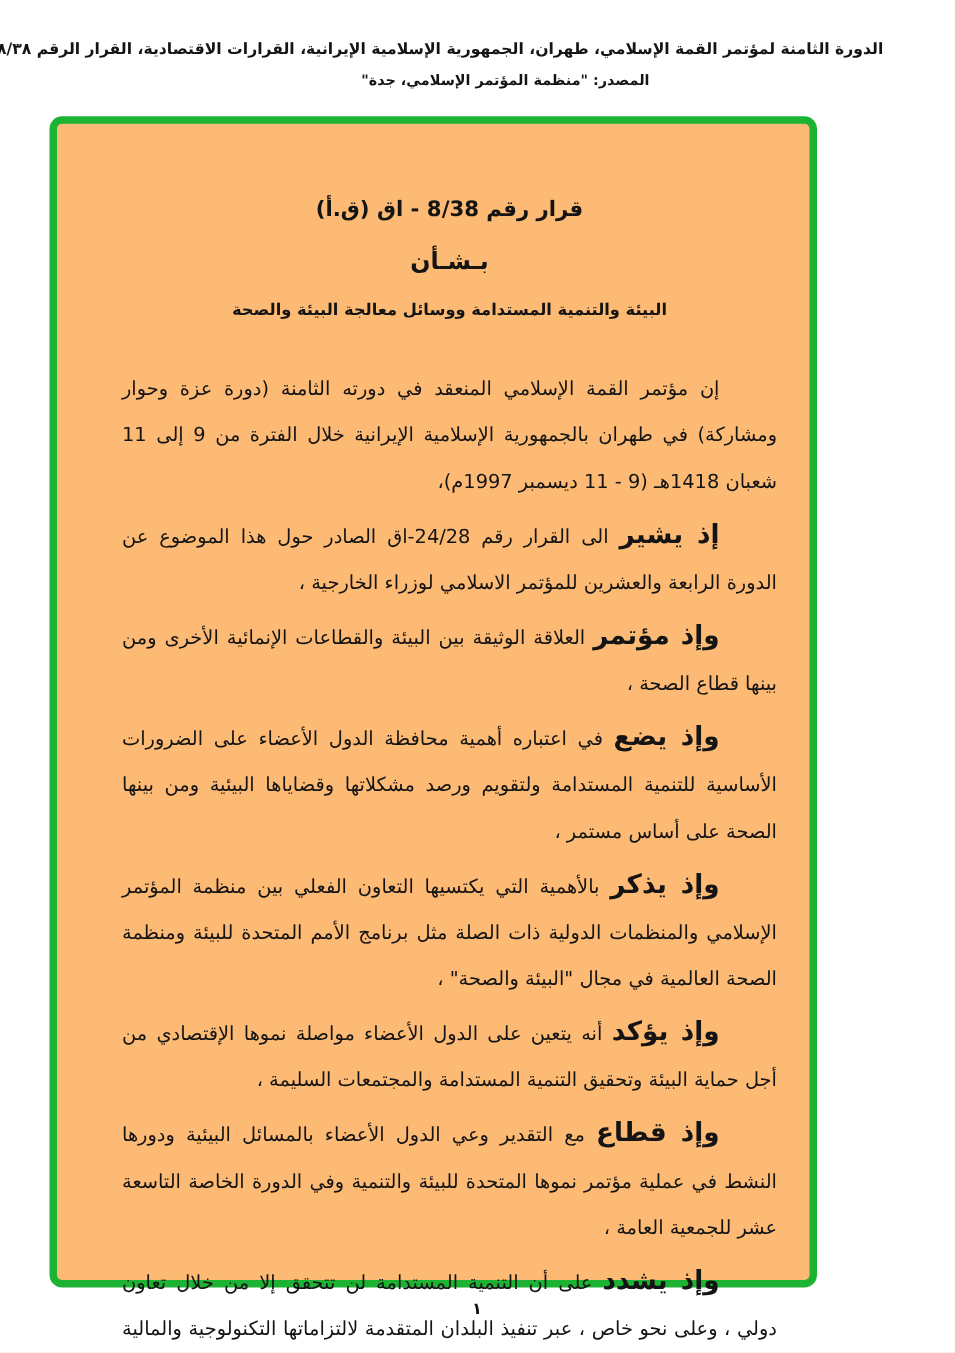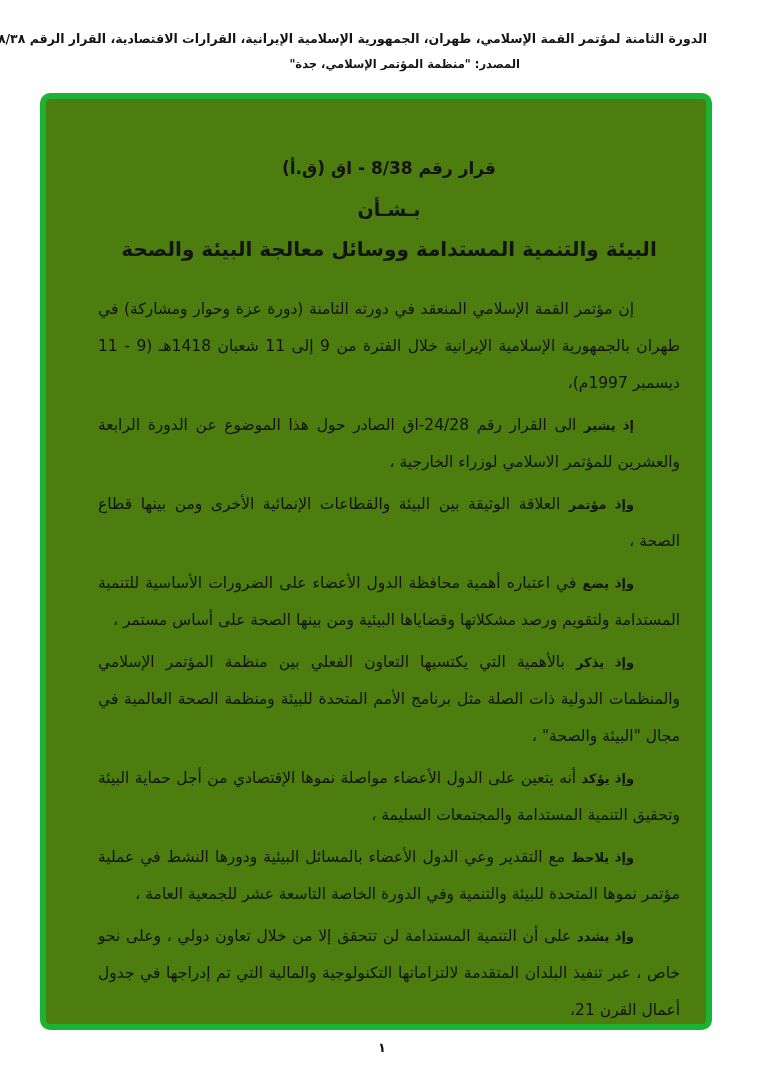--- a/index.html
+++ b/index.html
@@ -27,44 +27,44 @@
     top: 57px;
     right: 244px;
     white-space: nowrap;
     font-size: 11.5px;
     font-weight: 700;
   }
   .green-box {
     position: absolute;
     top: 93px;
     left: 40px;
-    width: 672px;
+    width: 614px;
     height: 937px;
     box-sizing: border-box;
     border: 6px solid #1cb232;
     border-radius: 10px;
     padding: 48px 26px 0 52px;
-    background: #4d7c0f;
+    background: #fdba74;
   }
   .title {
     text-align: center;
     font-weight: 700;
     margin: 0;
   }
   .title-1 { font-size: 17px;   line-height: 42px; }
   .title-2 { font-size: 19px; line-height: 40px; }
-  .title-3 { font-size: 20px; line-height: 40px; margin-bottom: 22px; }
+  .title-3 { font-size: 13px; line-height: 40px; margin-bottom: 22px; }
   .body-text p {
     margin: 0 0 5px 0;
     font-size: 15.5px;
     line-height: 37px;
     text-align: justify;
     text-indent: 46px;
   }
-  .lead { font-weight: 700; font-size: 13px; }
+  .lead { font-weight: 700; font-size: 21px; }
   .page-number {
     position: absolute;
     top: 1040px;
     left: 0;
     right: 0;
     text-align: center;
     font-size: 13px;
     font-weight: 700;
   }
 </style>
@@ -105,21 +105,21 @@
 
       <p>
         <span class="lead">وإذ يذكر</span><span> بالأهمية التي يكتسيها التعاون الفعلي بين منظمة المؤتمر الإسلامي والمنظمات الدولية ذات الصلة مثل برنامج الأمم المتحدة للبيئة ومنظمة الصحة العالمية في مجال "البيئة والصحة" ،</span>
       </p>
 
       <p>
         <span class="lead">وإذ يؤكد</span><span> أنه يتعين على الدول الأعضاء مواصلة نموها الإقتصادي من أجل حماية البيئة وتحقيق التنمية المستدامة والمجتمعات السليمة ،</span>
       </p>
 
       <p>
-        <span class="lead">وإذ يلاحظ</span><span> مع التقدير وعي الدول الأعضاء بالمسائل البيئية ودورها النشط في عملية مؤتمر نموها المتحدة للبيئة والتنمية وفي الدورة الخاصة التاسعة عشر للجمعية العامة ،</span>
+        <span class="lead">وإذ قطاع</span><span> مع التقدير وعي الدول الأعضاء بالمسائل البيئية ودورها النشط في عملية مؤتمر نموها المتحدة للبيئة والتنمية وفي الدورة الخاصة التاسعة عشر للجمعية العامة ،</span>
       </p>
 
       <p>
         <span class="lead">وإذ يشدد</span><span> على أن التنمية المستدامة لن تتحقق إلا من خلال تعاون دولي ، وعلى نحو خاص ، عبر تنفيذ البلدان المتقدمة لالتزاماتها التكنولوجية والمالية التي تم إدراجها في جدول أعمال القرن 21،</span>
       </p>
 
     </div>
   </div>
 
   <div class="page-number">١</div>

